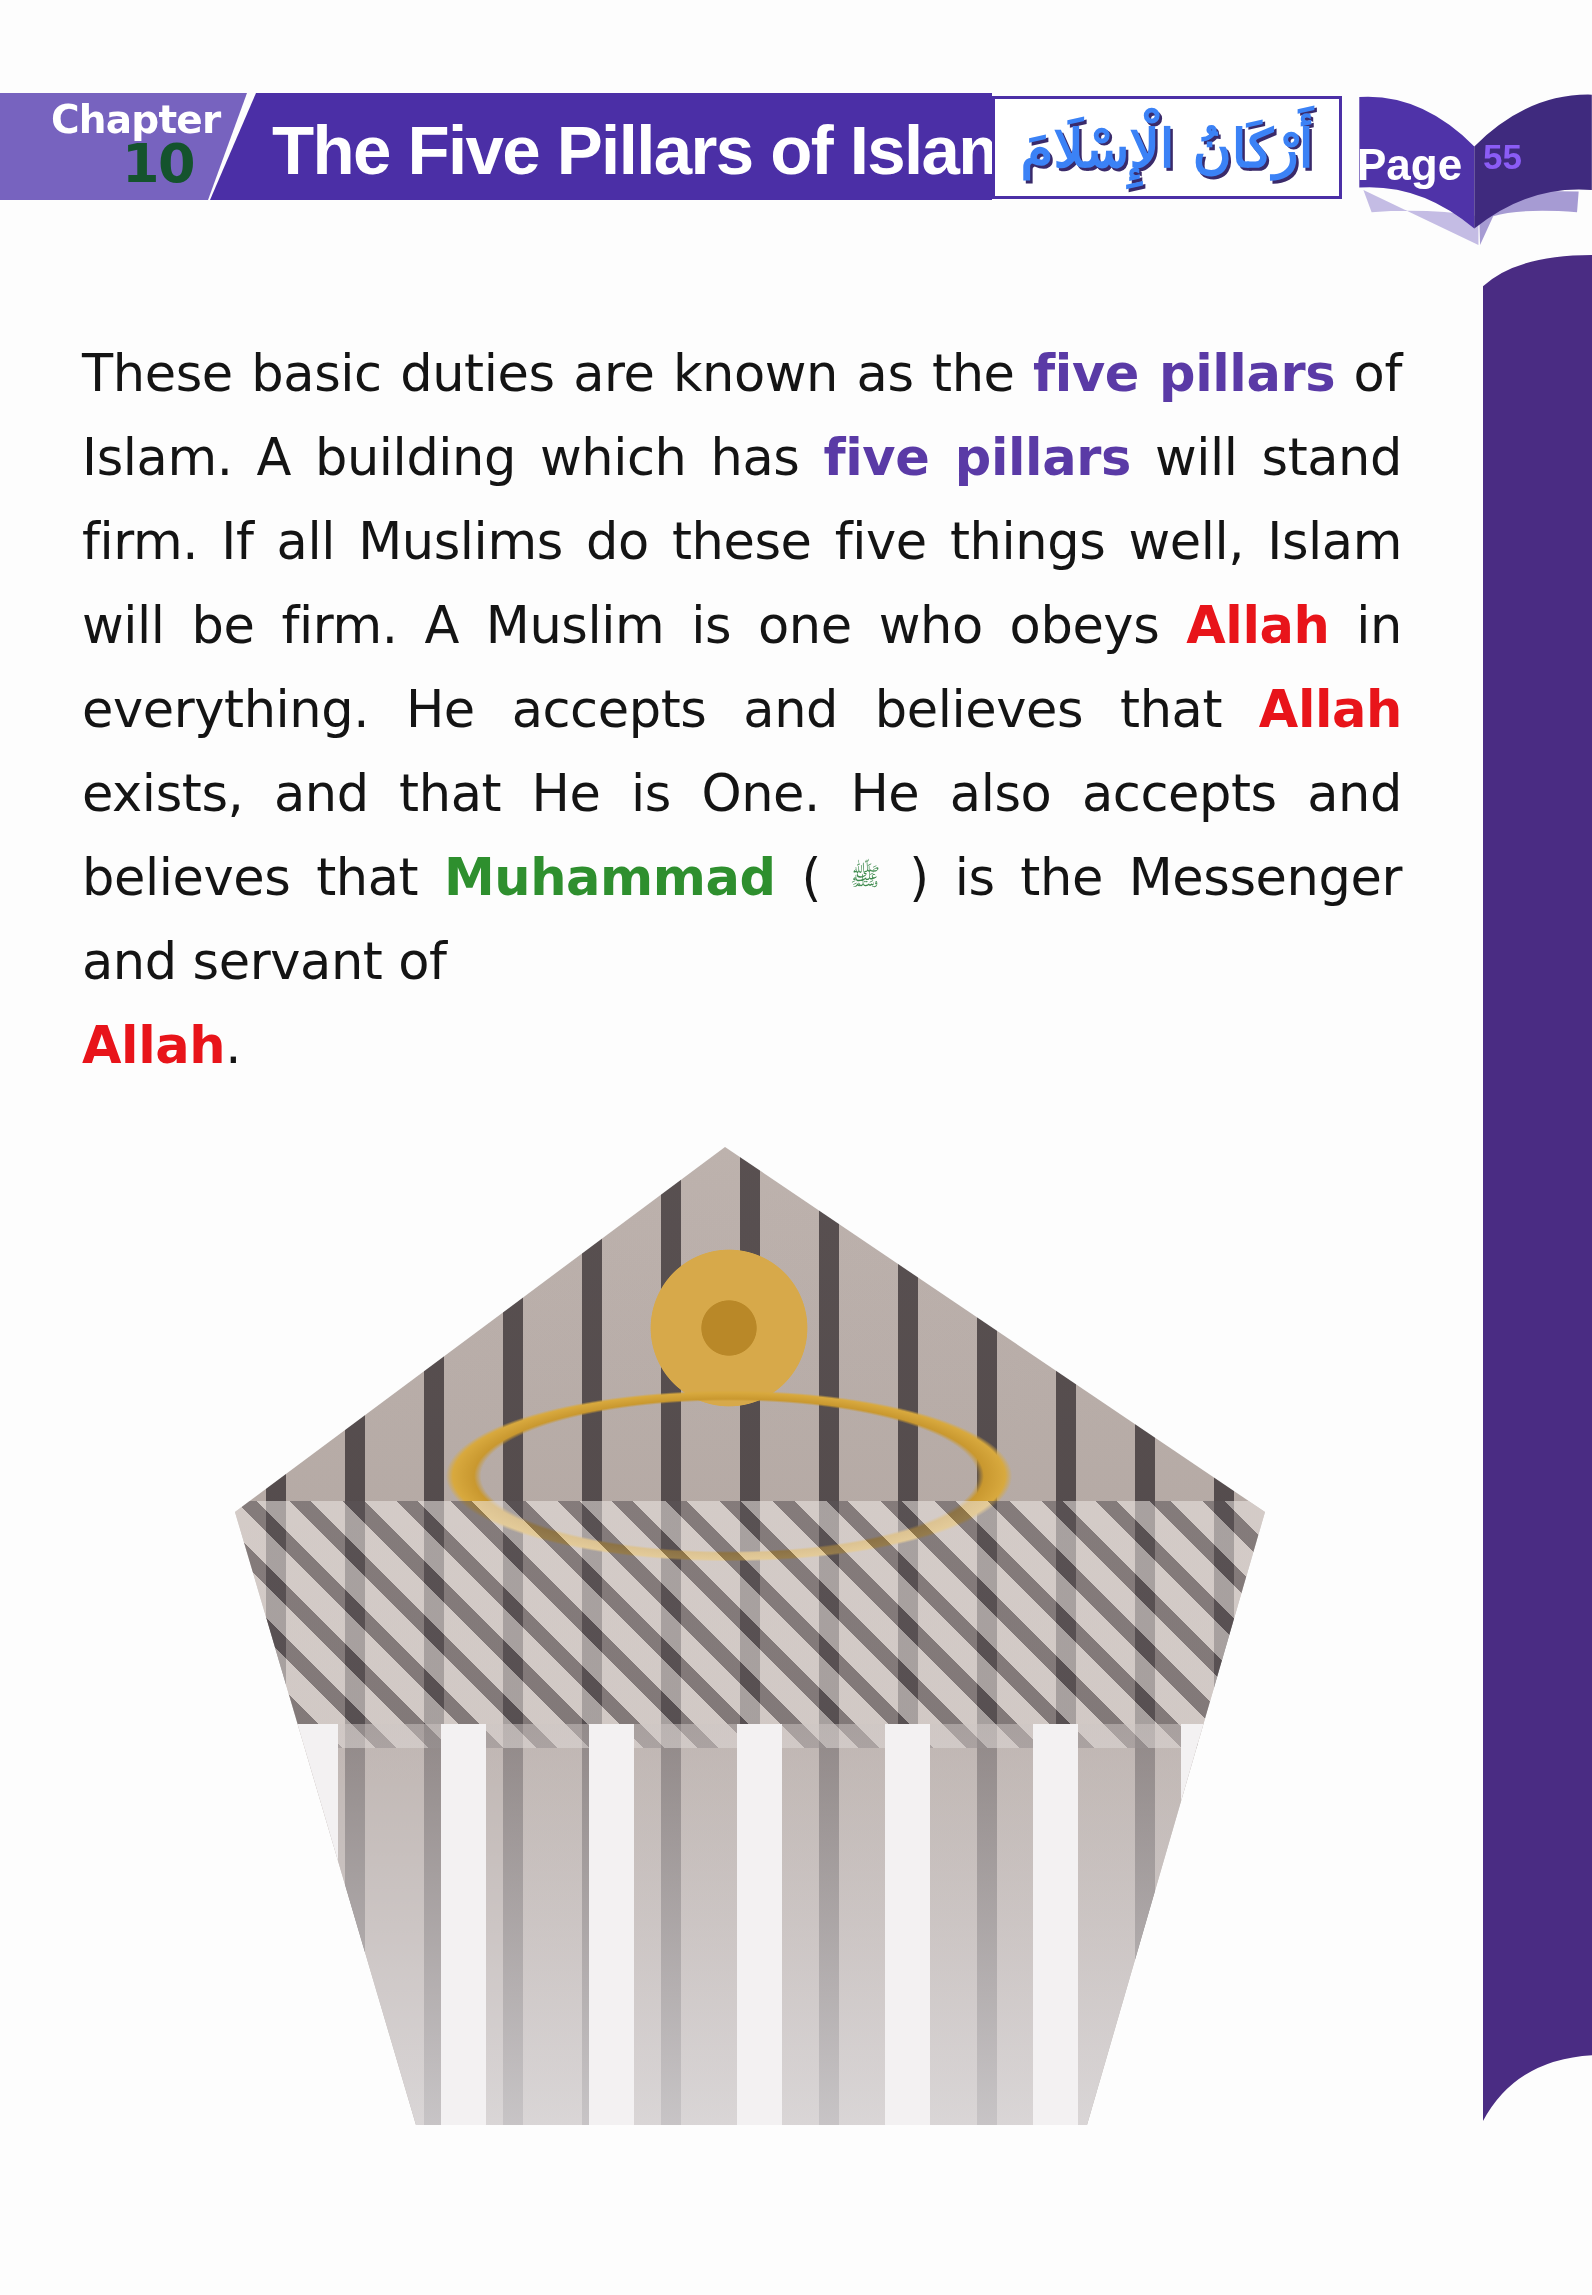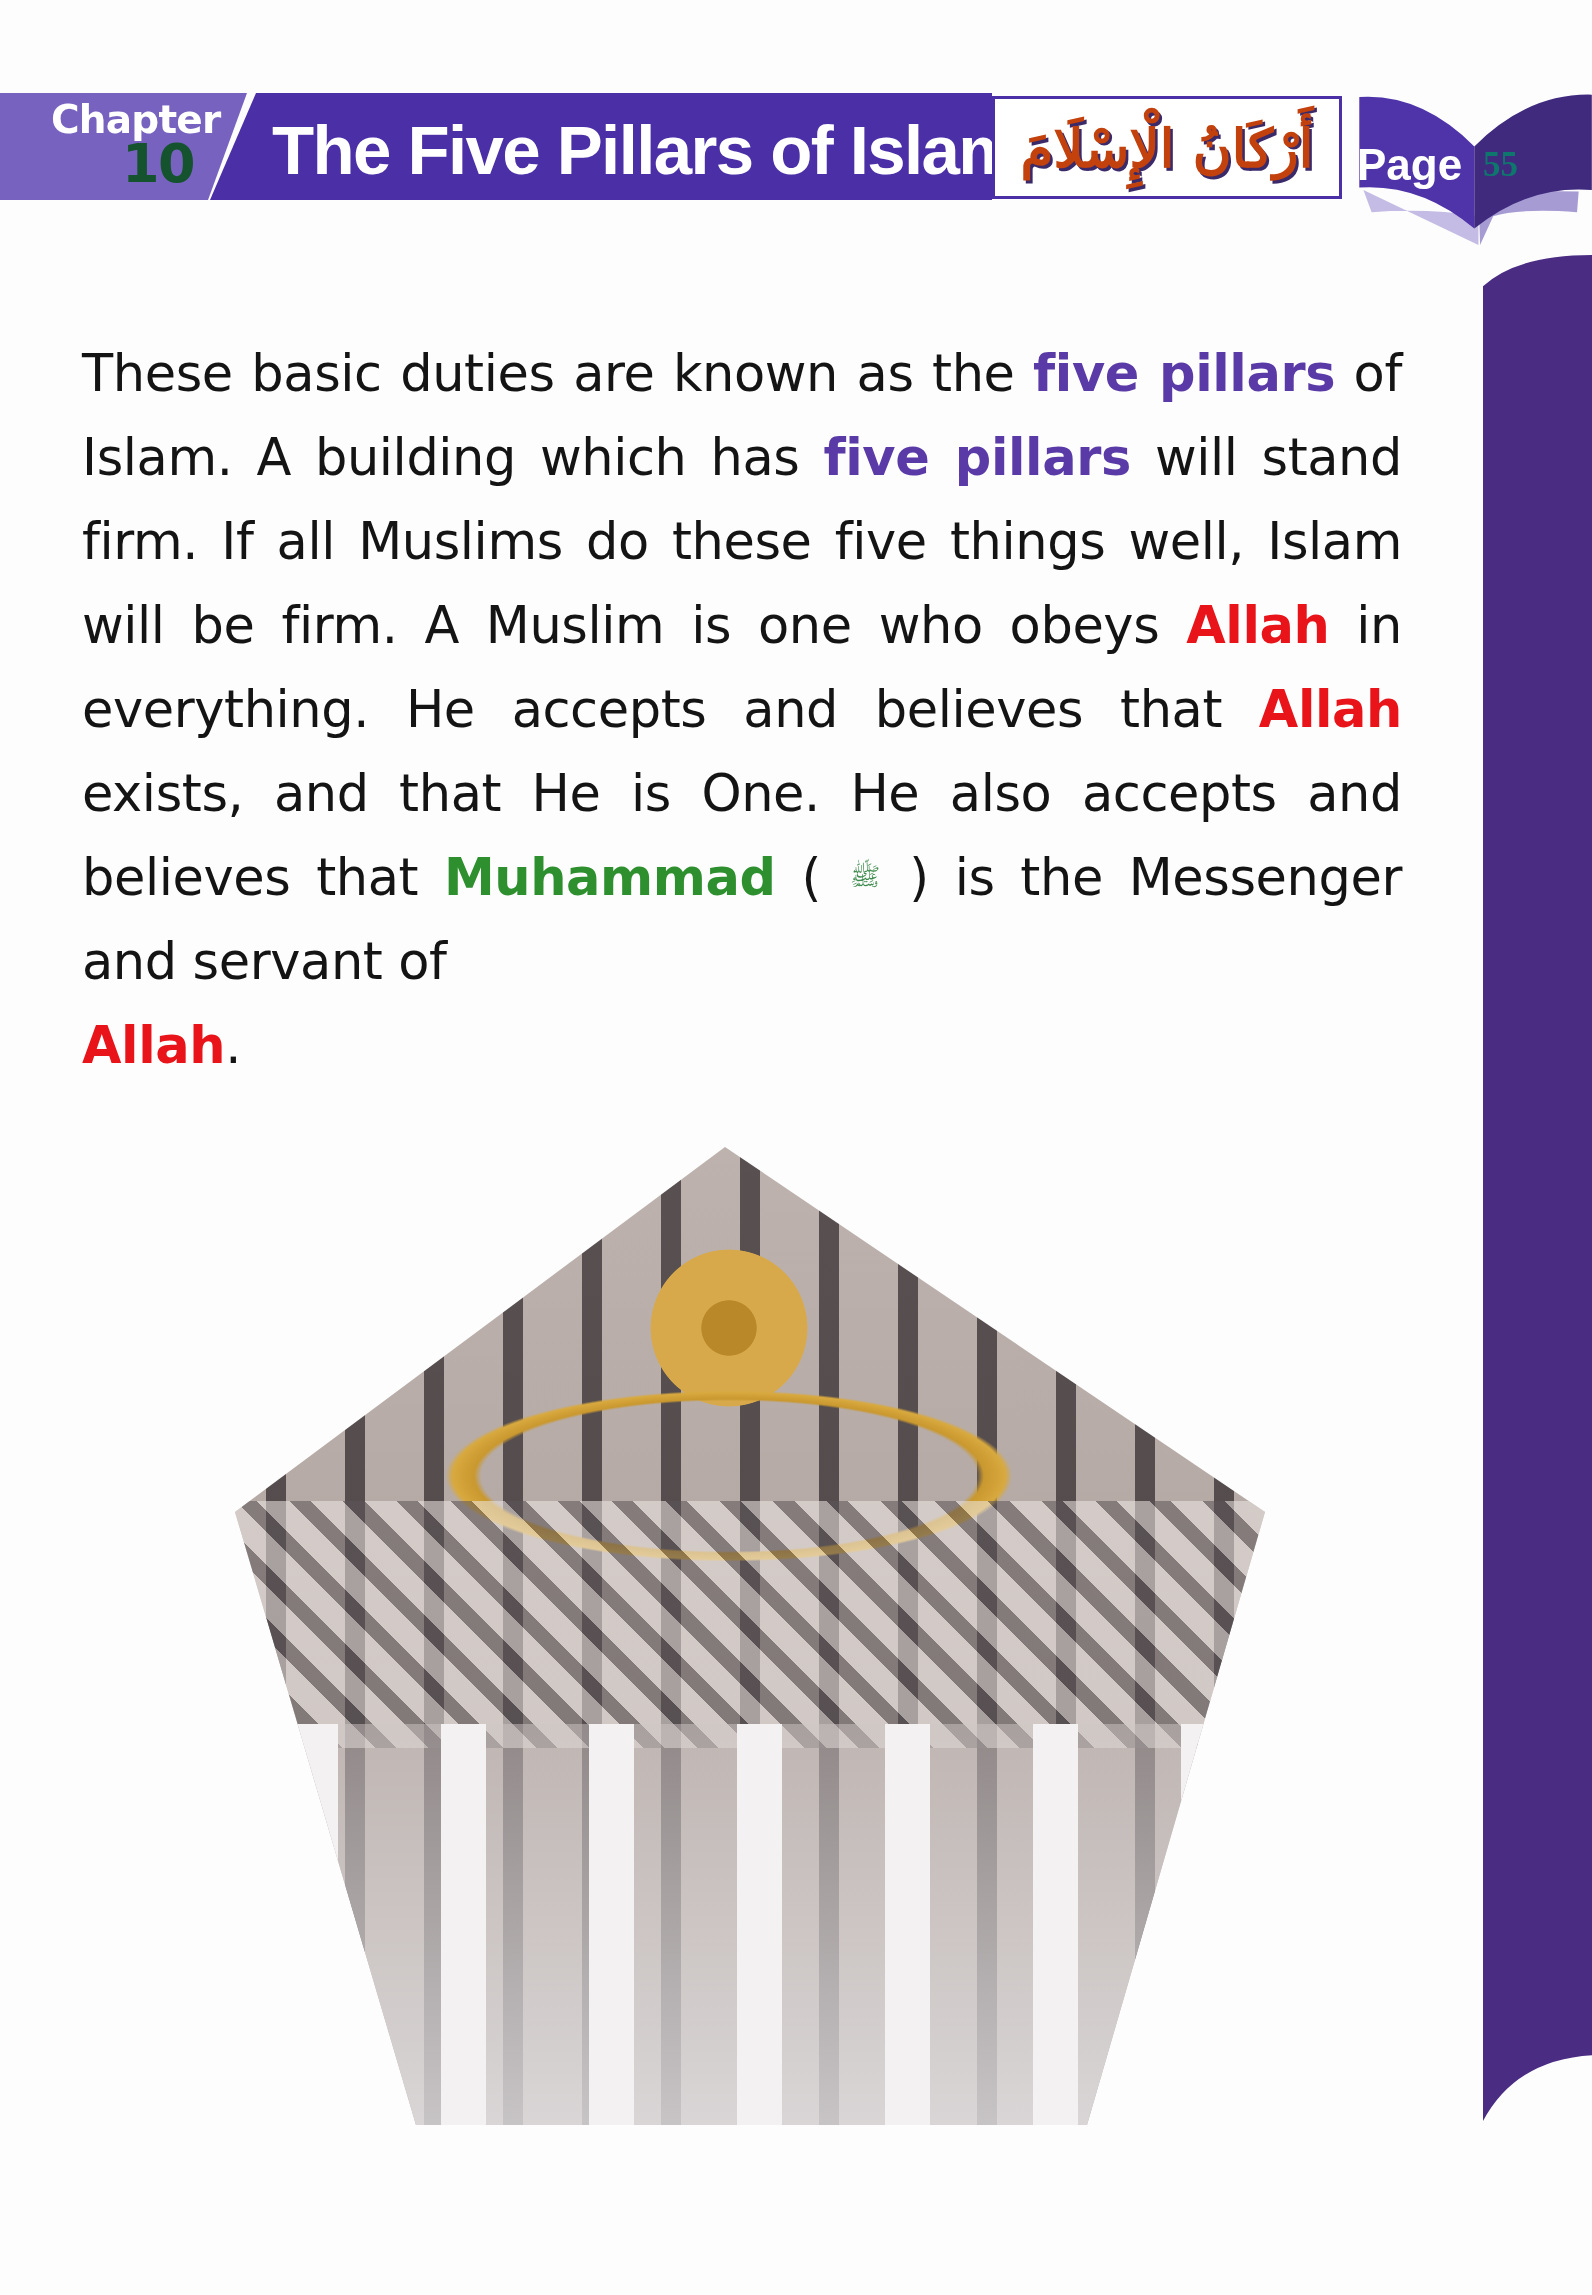--- a/index.html
+++ b/index.html
@@ -33,30 +33,30 @@
     font-family: "Liberation Sans", sans-serif;
     text-align: right;
   }
   .arabic-box {
     position: absolute; left: 992px; top: 3.3px; width: 344px; height: 97px;
     background: #fff; border: 3.3px solid #4b2fa6; box-sizing: content-box;
     display: flex; align-items: center; justify-content: center;
   }
   .arabic-title {
     font-family: "DejaVu Serif", serif; font-weight: bold; font-size: 53px;
-    color: #c2410c; direction: rtl; text-shadow: 2.5px 2.5px 0 #3a2a6a;
+    color: #3b82f6; direction: rtl; text-shadow: 2.5px 2.5px 0 #3a2a6a;
   }
   .page-book { position: absolute; left: 1355px; top: 93px; width: 237px; height: 152px; }
   .page-label {
     position: absolute; left: 1357px; top: 140px; color: #fff; font-weight: bold;
     font-size: 44px; font-family: "Liberation Sans", sans-serif;
   }
   .page-number {
-    position: absolute; left: 1483px; top: 137px; color: #0f766e; font-weight: bold;
-    font-size: 35px; font-family: Liberation Serif, serif; margin-top: 8px;
+    position: absolute; left: 1483px; top: 137px; color: #8b5cf6; font-weight: bold;
+    font-size: 35px; font-family: Liberation Sans, sans-serif;
   }
   .side-band { position: absolute; left: 1483px; top: 255px; width: 110px; height: 1866px; }
   .body-text {
     position: absolute; left: 82px; top: 332px; width: 1320px;
     font-family: "DejaVu Sans", sans-serif; font-size: 51px; line-height: 84px;
     color: #141414; text-align: justify; letter-spacing: -0.4px;
   }
   .hl-purple { color: #5a3aa6; font-weight: bold; }
   .hl-red { color: #e8141a; font-weight: bold; }
   .hl-green { color: #2e8f2e; font-weight: bold; }

